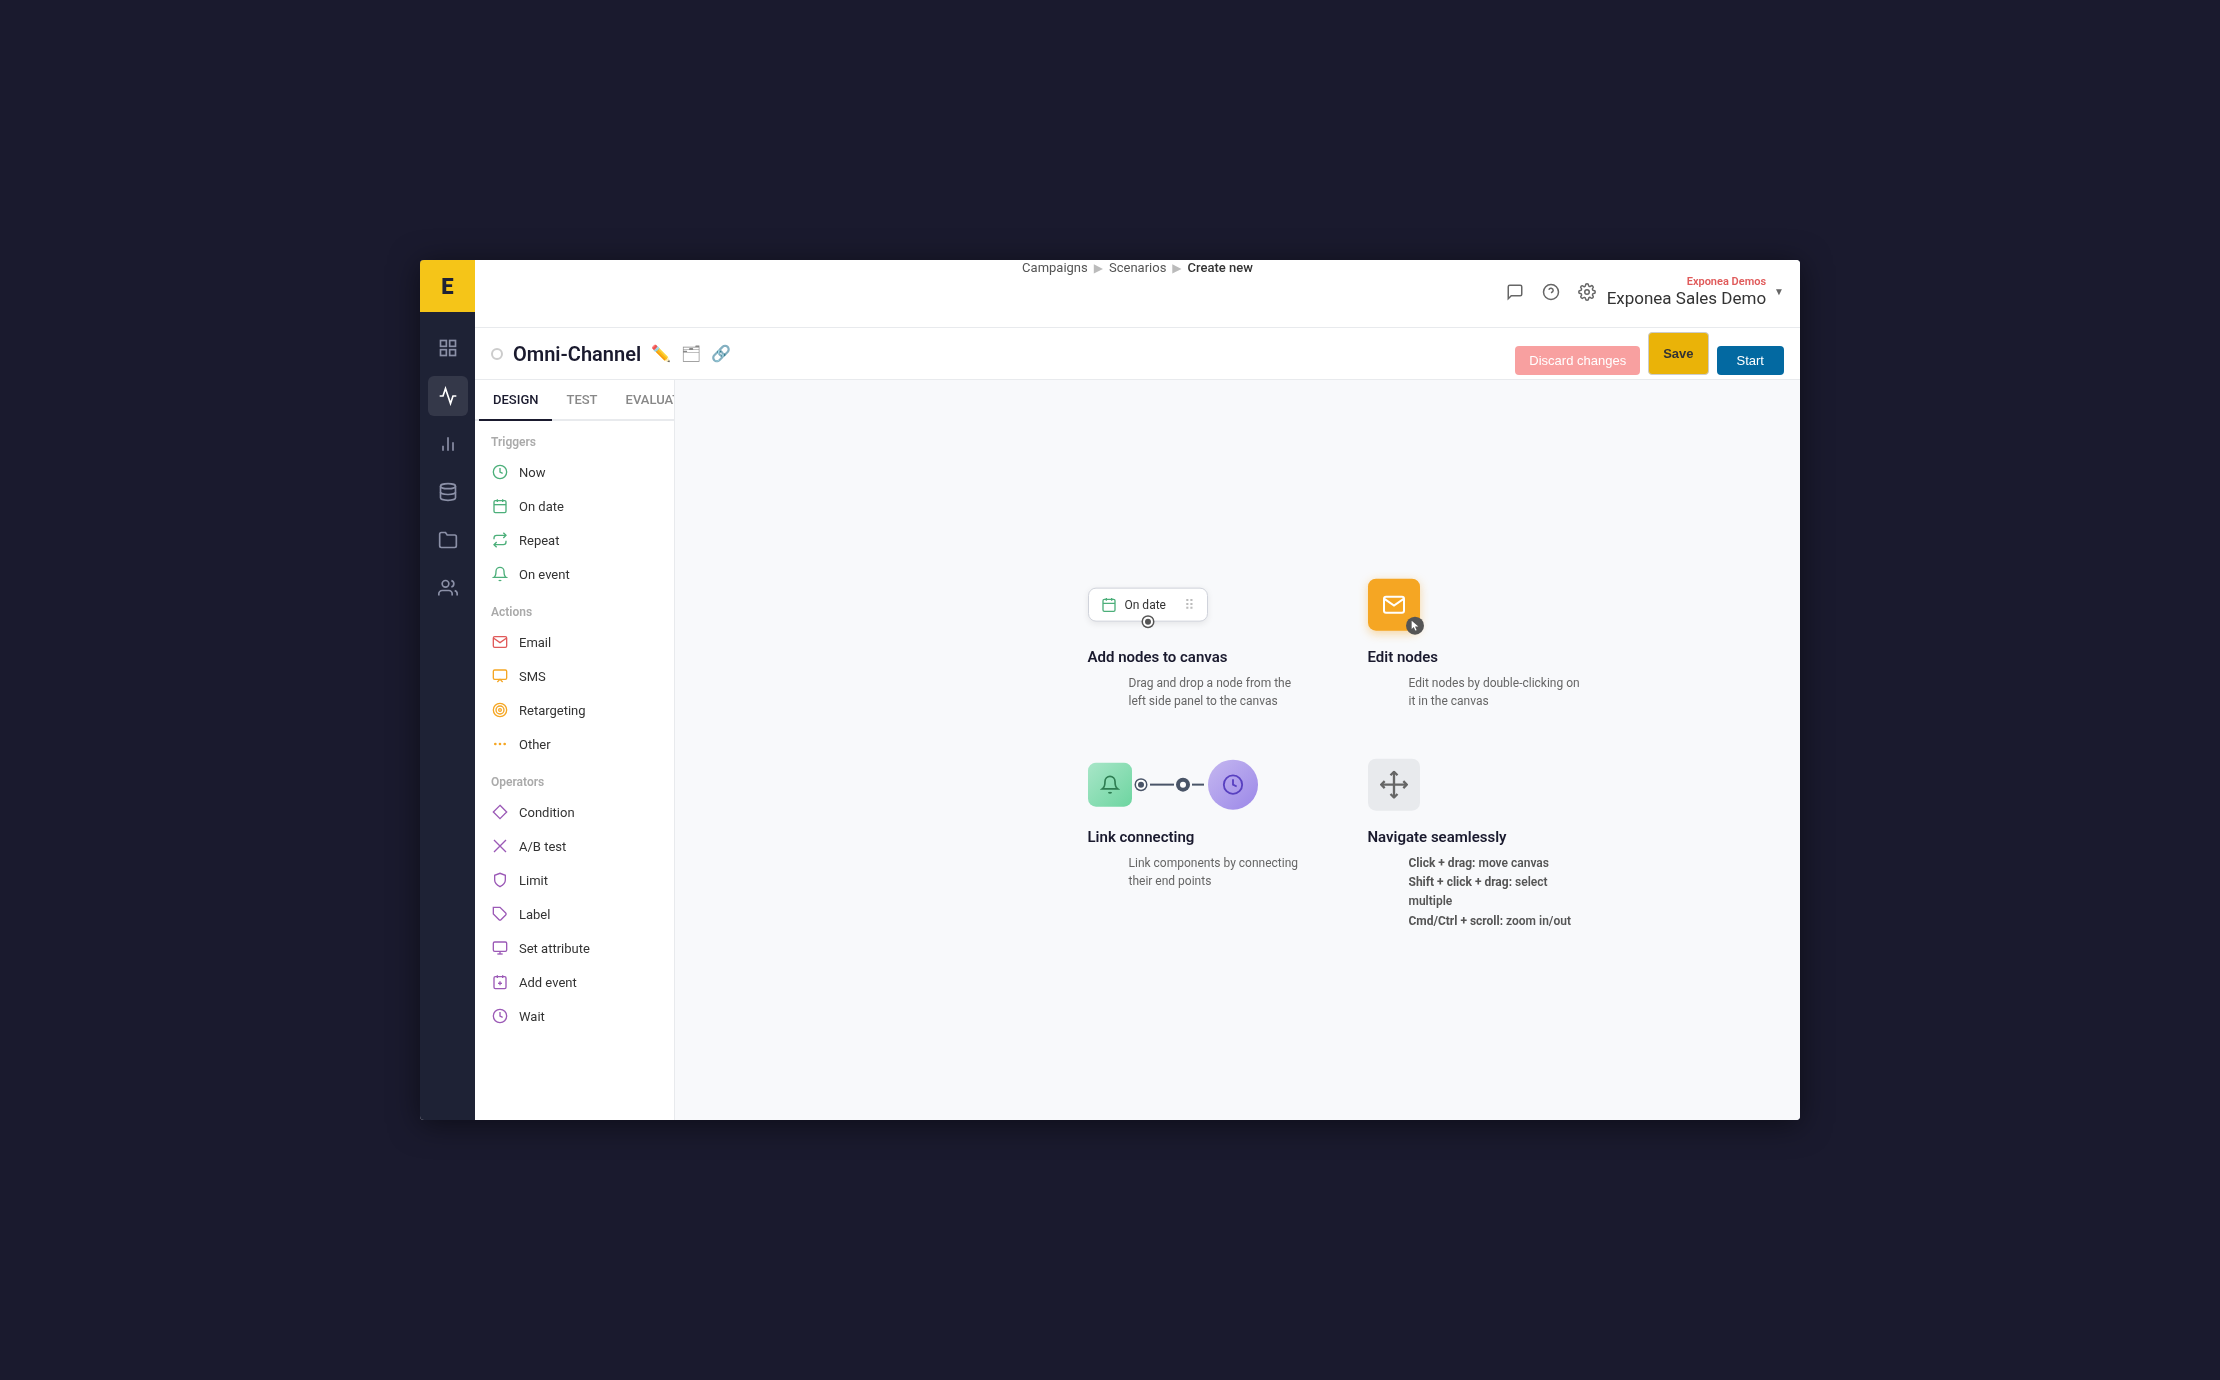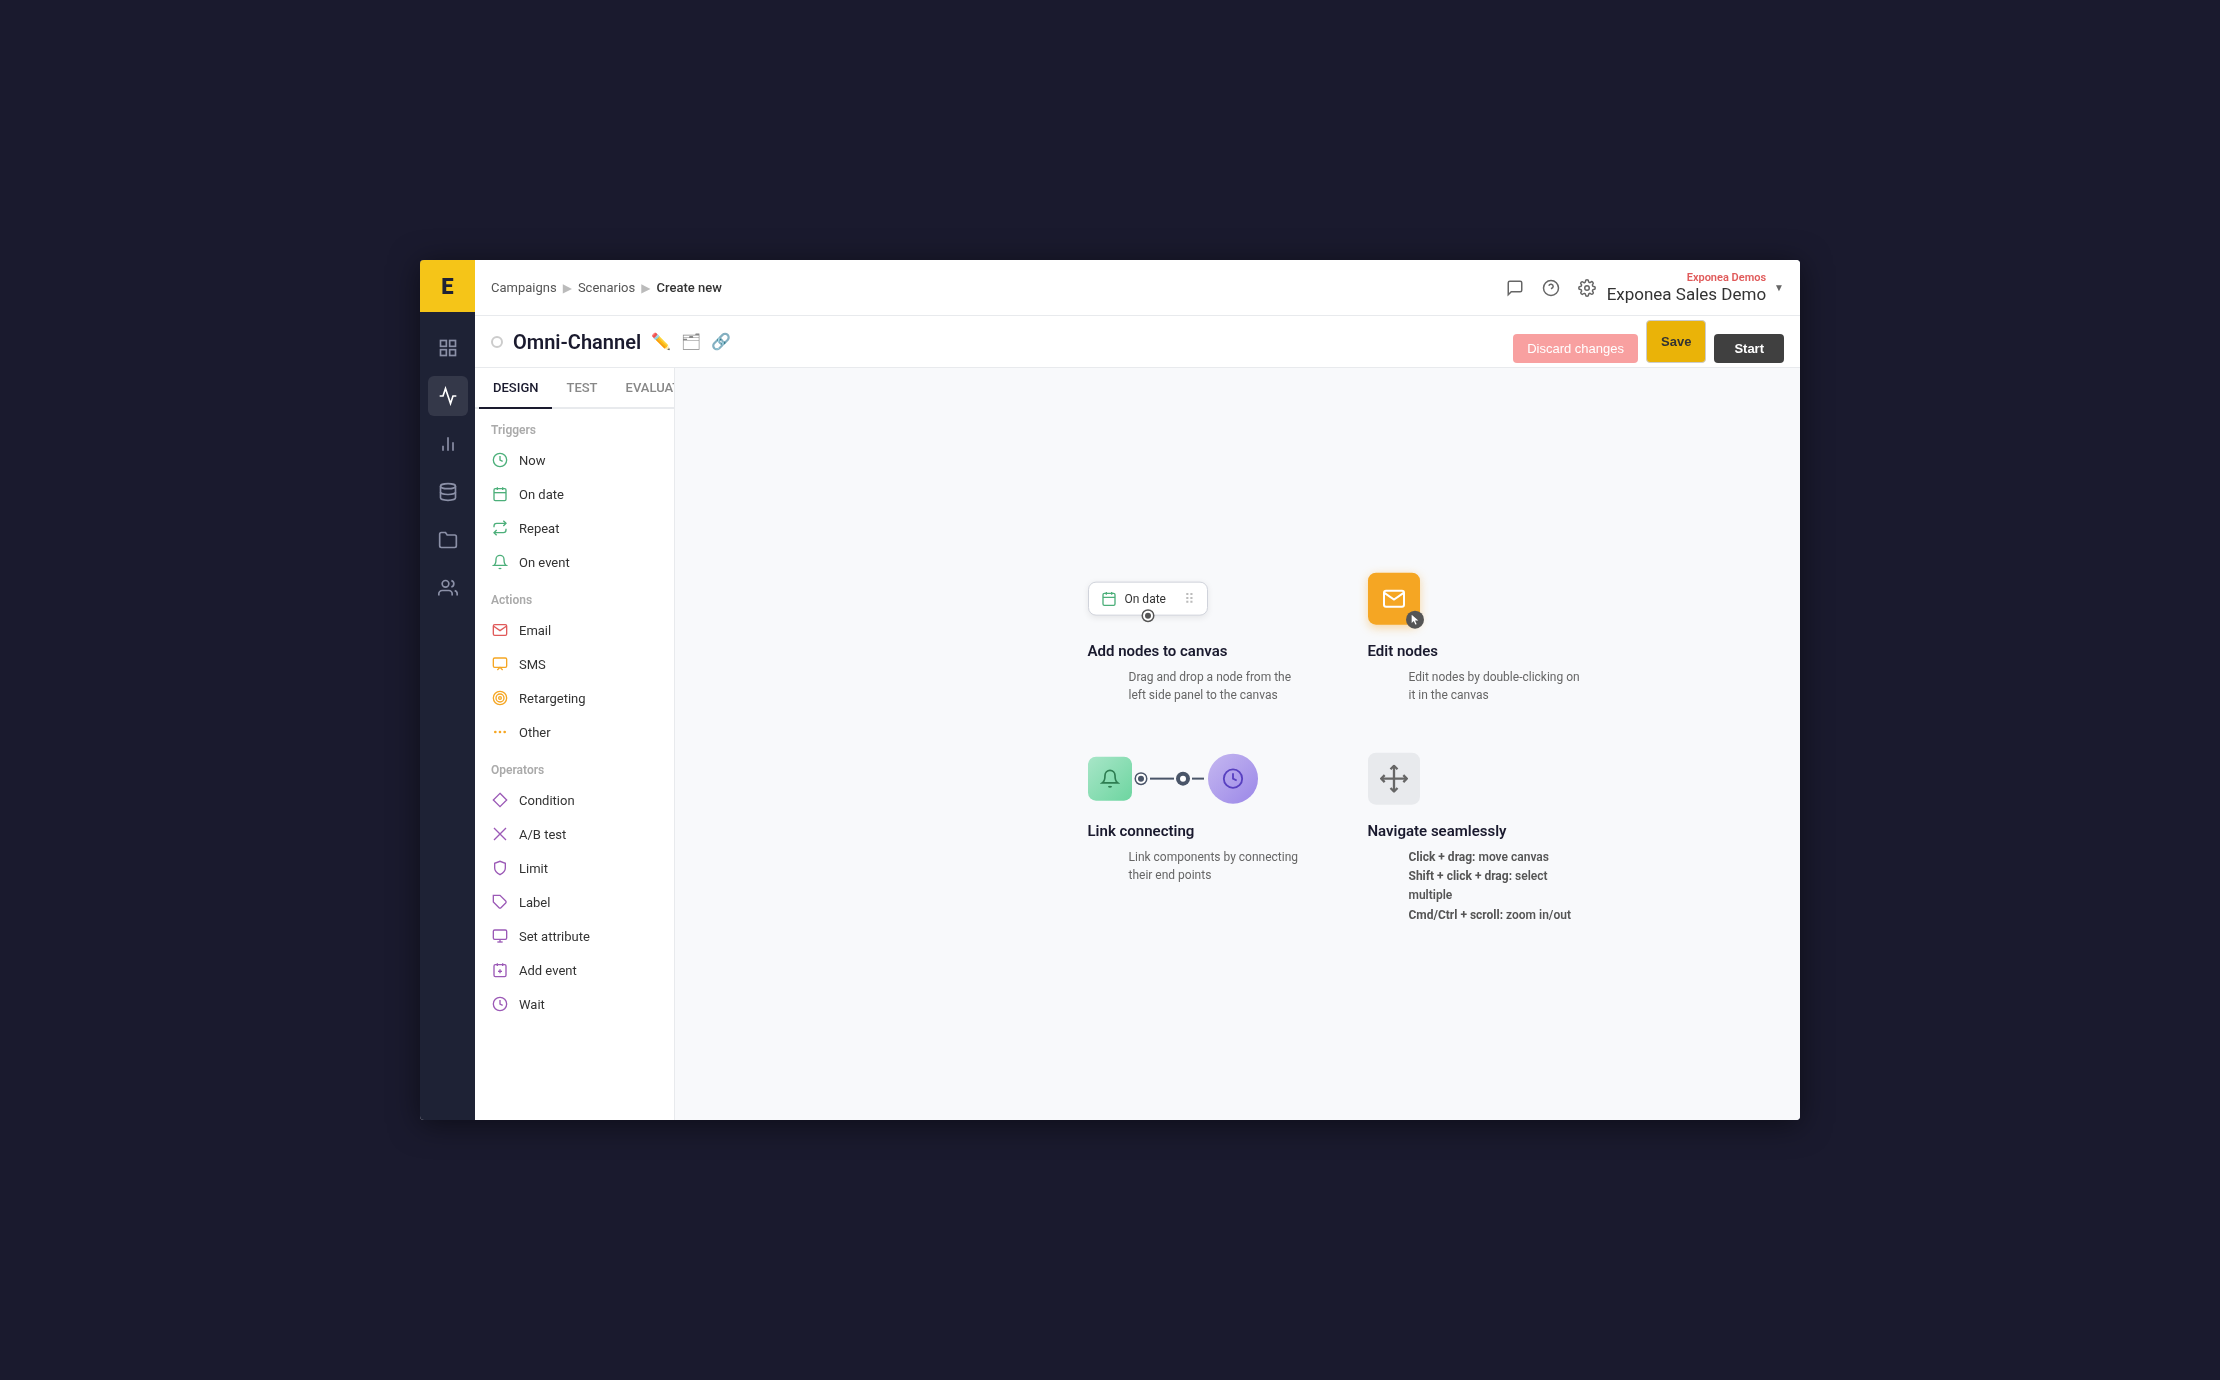--- a/index.html
+++ b/index.html
@@ -71,27 +71,28 @@
     }
     
     .main-area {
       flex: 1;
       display: flex;
       flex-direction: column;
       overflow: hidden;
     }
     
     .topbar {
-      height: 56px;
+      height: 68px;
       background: #fff;
       border-bottom: 1px solid #e8eaed;
       display: flex;
       align-items: center;
-      padding: 14px 16px;
+      padding: 0 16px;
       flex-shrink: 0;
+      flex-direction: column;
     }
     .breadcrumb {
       display: flex;
       align-items: center;
       gap: 6px;
       font-size: 13px;
       color: #555;
     }
     .breadcrumb-sep {
       color: #bbb;
@@ -192,24 +193,24 @@
       background: #eab308;
       color: #333;
       font-size: 13px;
       font-weight: 700;
       cursor: pointer;
     }
     .btn-start {
       padding: 7px 20px;
       border-radius: 4px;
       border: none;
-      background: #404040;
+      background: #0369a1;
       color: #fff;
       font-size: 13px;
-      font-weight: 700;
+      font-weight: 400;
       cursor: pointer;
     }
     
     .body-row {
       flex: 1;
       display: flex;
       overflow: hidden;
     }
     
     .left-panel {

